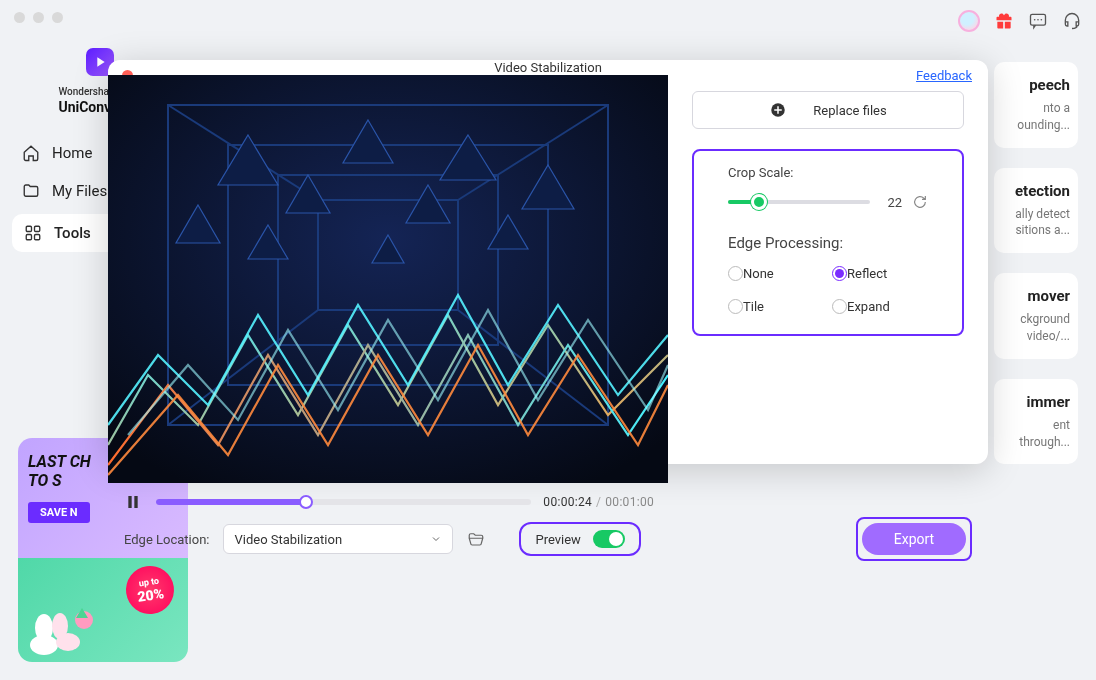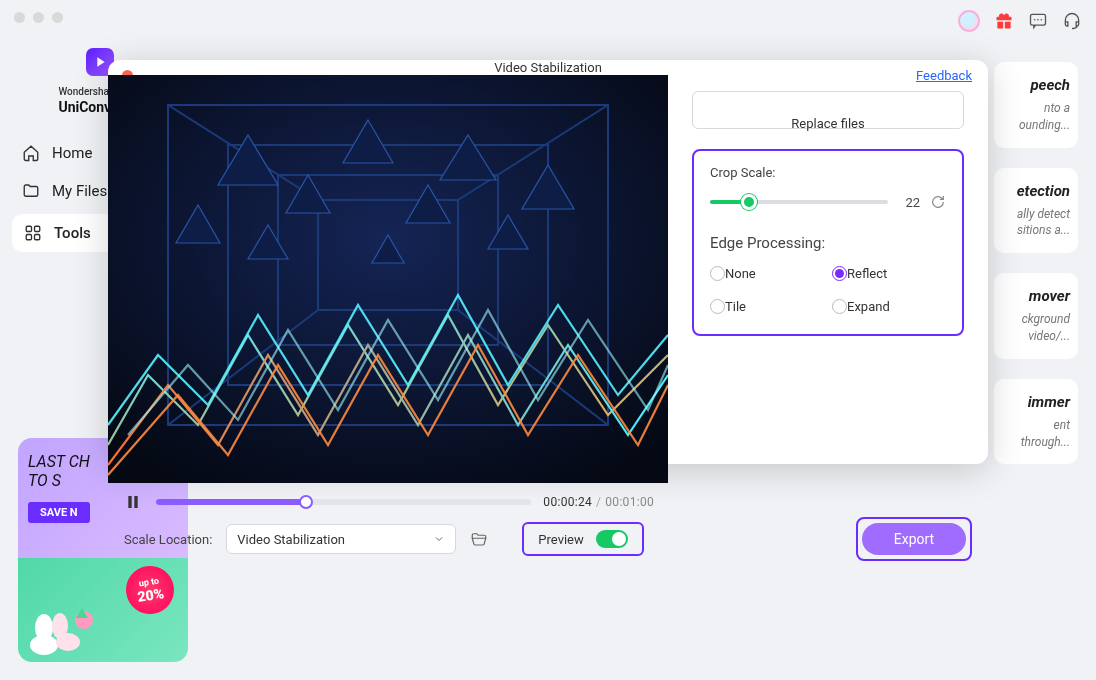--- a/index.html
+++ b/index.html
@@ -17,29 +17,29 @@
   .sidebar { position: absolute; left: 0; top: 0; width: 200px; height: 100%; padding-top: 40px; }
   .logo-area { display: flex; align-items: center; gap: 10px; padding: 8px 18px 18px; flex-direction: column; }
   .logo-badge { width: 28px; height: 28px; border-radius: 7px; background: linear-gradient(135deg,#5d1eff,#9c59ff); display: flex; align-items: center; justify-content: center; }
   .logo-text small { font-size: 10px; display: block; color: #333; font-weight: 500;}
   .logo-text strong { font-size: 14px; color: #111; font-weight: 700; }
   .nav-item { display: flex; align-items: center; gap: 12px; padding: 10px 22px; font-size: 15px; color: #222; cursor: pointer; }
   .nav-item.active { background: #fff; border-radius: 10px; margin: 4px 12px; padding: 10px 12px; font-weight: 500; }
 
   .promo { position: absolute; bottom: 18px; left: 18px; width: 170px; height: 224px; border-radius: 14px; overflow: hidden; }
   .promo-top { height: 120px; background: linear-gradient(135deg,#c1a4ff,#d9bbff); padding: 14px 10px; color:#000; font-family: Arial, sans-serif; }
-  .promo-top .t1{ font-size:16px; font-weight: 400; font-style: italic; color:#111; }
+  .promo-top .t1{ font-size:16px; font-weight: 700; font-style: italic; color:#111; }
   .promo-top .btn { display:inline-block; margin-top:12px; padding:4px 12px; background:#6b2cff; color:#fff; font-size:11px; font-weight:700; border-radius:3px;}
   .promo-bot { height:104px; background: linear-gradient(135deg,#50d8a8,#7ae6c0); position:relative; }
   .promo-bot .pct { position:absolute; top:8px; right:14px; width:48px; height:48px; background:radial-gradient(circle,#ff3a6b,#ff005c); border-radius:50%; display:flex; flex-direction:column; align-items:center; justify-content:center; color:#fff; font-weight:800; font-size:9px; transform: rotate(-8deg);}
   .promo-bot .pct b{font-size:14px;}
 
   
   .cards-col { position: absolute; right: 18px; top: 62px; width: 84px; display:flex; flex-direction:column; gap:20px;}
-  .card-stub { background:#fff; border-radius:10px; padding:14px 8px 14px 8px;font-style:italic; }
+  .card-stub { background:#fff; border-radius:10px; padding:14px 8px 14px 8px; }
   .card-stub h4 { font-size:15px; color:#222; margin-bottom:6px; text-align:right; }
   .card-stub p { font-size:12px; color:#777; line-height:1.4; text-align:right; }
 
   
   .modal { position:absolute; left:108px; top:60px; width:880px; height:404px; background:#fff; border-radius:12px; box-shadow: 0 6px 36px rgba(0,0,0,0.18); display:flex; flex-direction:column; }
   .modal-title-bar { position:relative; height:30px; display:flex; align-items:center; justify-content:center; }
   .modal-close-dot { position:absolute; left:14px; top:10px; width:11px; height:11px; border-radius:50%; background:#ff5f57;}
   .modal-title { font-size:13px; color:#333; }
   .feedback { position:absolute; right:16px; top:8px; font-size:13px; color:#2966ff; text-decoration:underline;}
 
@@ -50,41 +50,41 @@
   .video-controls { display:flex; align-items:center; gap:12px; padding:8px 14px 4px; }
   .play-btn { width:22px; height:22px; display:flex; align-items:center; justify-content:center; }
   .seek { flex:1; height:6px; background:#e4e4e8; border-radius:3px; position:relative; }
   .seek-fill { position:absolute; left:0; top:0; height:6px; background:#8a5cff; border-radius:3px; }
   .seek-thumb { position:absolute; top:-4px; width:14px; height:14px; background:#fff; border:2px solid #8a5cff; border-radius:50%; }
   .time { font-size:12px; color:#333; letter-spacing: .3px;}
   .time .sep { color:#aaa; margin:0 4px;}
   .time .tot { color:#888;}
 
   .side-panel { flex:1; padding: 16px 24px 0; }
-  .replace-btn { width:100%; height:38px; border:1px solid #d7d7de; border-radius:6px; background:#fff; display:flex; align-items:center; justify-content:center; gap:26px; font-size:13px; color:#333; cursor:pointer;flex-direction:column; }
-  .settings-box { margin-top:20px; border:2px solid #6b2cff; border-radius:8px; padding:14px 16px 20px; }
+  .replace-btn { width:100%; height:38px; border:1px solid #d7d7de; border-radius:6px; background:#fff; display:flex; align-items:center; justify-content:center; gap:26px; font-size:13px; color:#333; cursor:pointer; }
+  .settings-box { margin-top:20px; border:2px solid #6b2cff; border-radius:8px; padding:14px 34px 20px; }
   .settings-box .lbl { font-size:13px; color:#444; }
   .crop-row { display:flex; align-items:center; gap:10px; margin-top:14px;}
   .crop-slider { flex:1; height:4px; background:#dcdce2; border-radius:2px; position:relative;}
   .crop-fill { position:absolute; left:0; top:0; height:4px; background:#17c964; border-radius:2px;}
   .crop-thumb { position:absolute; top:-6px; width:16px; height:16px; background:#17c964; border:3px solid #fff; box-shadow:0 0 0 1px #17c964; border-radius:50%;}
   .crop-val { font-size:13px; color:#444; width:22px; text-align:right;}
   .reload-ic { width:16px; height:16px; }
   .edge-lbl { font-size:15px; color:#444; margin-top:24px;}
   .radio-grid { display:grid; grid-template-columns:1fr 1fr; gap:18px 8px; margin-top:14px;}
   .radio-opt { display:flex; align-items:center; font-size:13px; color:#333;}
   .radio-c { width:15px; height:15px; border:1.5px solid #bbb; border-radius:50%; display:flex; align-items:center; justify-content:center;}
   .radio-c.sel { border-color:#7a2cff; }
   .radio-c.sel::after { content:""; width:9px; height:9px; background:#7a2cff; border-radius:50%; }
 
   .modal-footer { height:58px; display:flex; align-items:center; padding:0 16px; gap:14px;}
   .file-loc-lbl { font-size:13px; color:#444;}
   .file-loc-sel { width:230px; height:30px; border:1px solid #d7d7de; border-radius:6px; display:flex; align-items:center; justify-content:space-between; padding:0 10px; font-size:13px; color:#333; background:#fff;}
   .folder-ic { width:18px; height:18px; }
-  .preview-box { border:2px solid #6b2cff; border-radius:6px; padding:6px 14px; display:flex; align-items:center; gap:12px; font-size:13px; color:#333; margin-left:20px;}
+  .preview-box { border:2px solid #6b2cff; border-radius:12px; padding:6px 14px; display:flex; align-items:center; gap:12px; font-size:13px; color:#333; margin-left:20px;}
   .toggle { width:32px; height:18px; background:#17c964; border-radius:9px; position:relative;}
   .toggle::after { content:""; position:absolute; right:2px; top:2px; width:14px; height:14px; background:#fff; border-radius:50%;}
   .export-box { margin-left:auto; border:2px solid #6b2cff; border-radius:8px; padding:4px;}
   .export-btn { width:104px; height:32px; border:none; border-radius:18px; background:#a06bff; color:#fff; font-size:14px; cursor:pointer;}
 
   svg { display:block; }
 </style>
 </head>
 <body>
 
@@ -311,21 +311,21 @@
           <div class="radio-opt">
             <span class="radio-c"></span>
             <span>Expand</span>
           </div>
         </div>
       </div>
     </div>
   </div>
 
   <div class="modal-footer">
-    <span class="file-loc-lbl">Scale Location:</span>
+    <span class="file-loc-lbl">Edge Location:</span>
     <div class="file-loc-sel">
       <span>Video Stabilization</span>
       <svg width="12" height="12" viewBox="0 0 24 24">
           <path d="M6 9l6 6 6-6" fill="none" stroke="#666" stroke-width="2"></path>
         </svg>
     </div>
     <span>
       <svg class="folder-ic" viewBox="0 0 24 24">
           <path fill="none" stroke="#666" stroke-width="1.6" d="M3 7a2 2 0 012-2h4l2 2h8a2 2 0 012 2v2H3zM3 11h18l-2 7a2 2 0 01-2 2H7a2 2 0 01-2-2z"></path>
         </svg>

